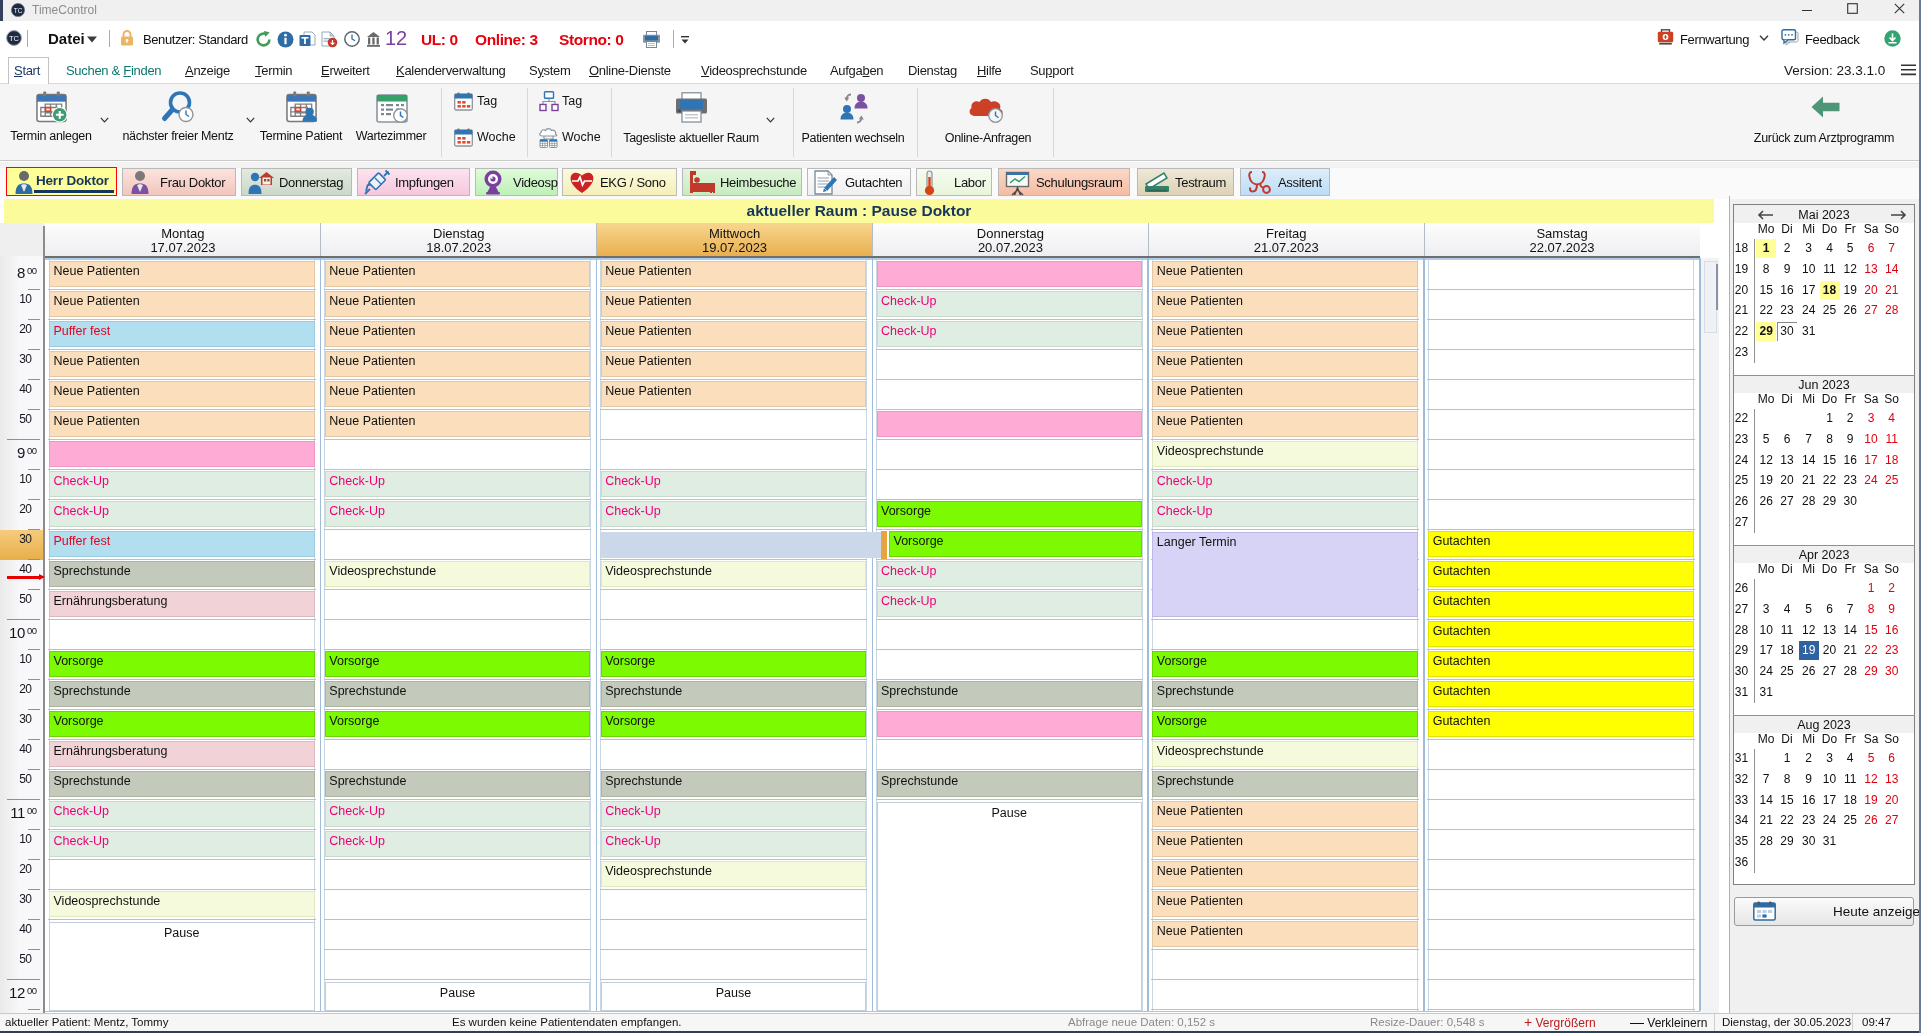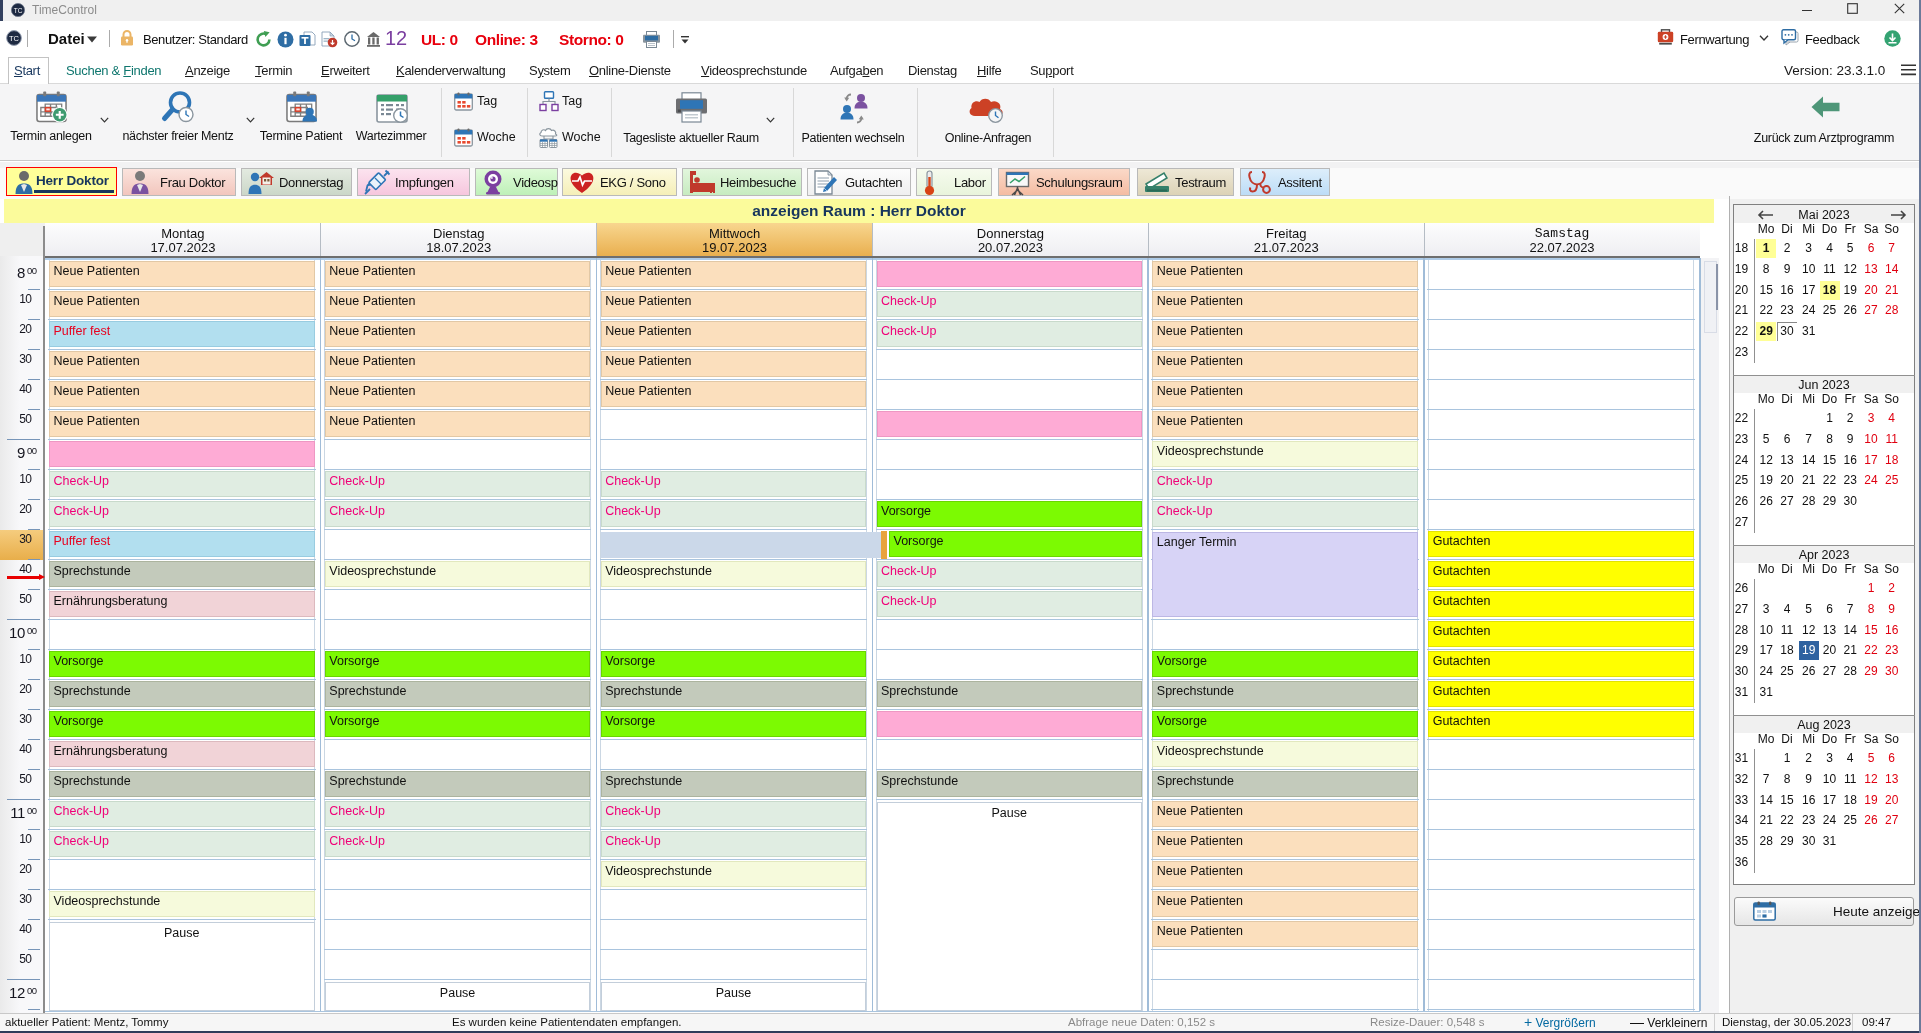--- a/index.html
+++ b/index.html
@@ -405,21 +405,21 @@
 <div class="t" style="left:1278px;top:175.5px;width:50px;height:14px;font-size:13px;letter-spacing:-0.3px;color:#111;line-height:14px;">Assitent</div>
 <div style="left:6px;top:167px;width:111px;height:29px;background:#FFFF99;border:1.6px solid #FF0000;"></div>
 <svg style="left:13px;top:170px" width="22" height="24" viewBox="0 0 22 24">
     <circle cx="11" cy="6" r="5" fill="#6A6A6A"></circle>
     <path d="M2.5 24 C2.5 15.5 6 13.5 11 13.5 C16 13.5 19.5 15.5 19.5 24 Z" fill="#2E6DA4"></path>
     <path d="M8 15 L11 22 L14 15 L11 14 Z" fill="#E8E8E8"></path>
   </svg>
 <div class="t" style="left:36px;top:173px;width:78px;height:16px;font-size:13.5px;letter-spacing:-0.2px;font-weight:bold;color:#17365D;line-height:16px;">Herr Doktor</div>
 <div style="left:34px;top:189.5px;width:80px;height:3.5px;background:#17365D;"></div>
 <div style="left:4px;top:199px;width:1710px;height:24px;background:#FBFB9B;"></div>
-<div style="left:4px;top:202px;width:1710px;height:18px;font-size:15.5px;font-weight:bold;color:#17365D;line-height:18px;text-align:center;">anzeigen Raum : Herr Doktor</div>
+<div style="left:4px;top:202px;width:1710px;height:18px;font-size:15.5px;font-weight:bold;color:#17365D;line-height:18px;text-align:center;">aktueller Raum : Pause Doktor</div>
 <div style="left:0px;top:223px;width:45px;height:33px;background:#EFEFEF;"></div>
 <div style="left:45.0px;top:223px;width:275.83px;height:33px;background:linear-gradient(to bottom,#FDFDFD,#EEEEF2);"></div>
 <div style="left:45.0px;top:226.5px;width:275.83px;height:14px;font-size:13px;color:#111;line-height:14px;text-align:center;">Montag</div>
 <div style="left:45.0px;top:240.5px;width:275.83px;height:14px;font-size:13px;color:#111;line-height:14px;text-align:center;">17.07.2023</div>
 <div style="left:320.83px;top:223px;width:275.84px;height:33px;background:linear-gradient(to bottom,#FDFDFD,#EEEEF2);"></div>
 <div style="left:320.83px;top:226.5px;width:275.84px;height:14px;font-size:13px;color:#111;line-height:14px;text-align:center;">Dienstag</div>
 <div style="left:320.83px;top:240.5px;width:275.84px;height:14px;font-size:13px;color:#111;line-height:14px;text-align:center;">18.07.2023</div>
 <div style="left:320.33px;top:223px;width:1px;height:33px;background:#B5BCC4;"></div>
 <div style="left:596.67px;top:223px;width:275.83000000000004px;height:33px;background:linear-gradient(to bottom,#F8D68F,#E9AF4F);"></div>
 <div style="left:596.67px;top:226.5px;width:275.83000000000004px;height:14px;font-size:13px;color:#111;line-height:14px;text-align:center;">Mittwoch</div>
@@ -427,21 +427,21 @@
 <div style="left:596.17px;top:223px;width:1px;height:33px;background:#B5BCC4;"></div>
 <div style="left:872.5px;top:223px;width:275.8299999999999px;height:33px;background:linear-gradient(to bottom,#FDFDFD,#EEEEF2);"></div>
 <div style="left:872.5px;top:226.5px;width:275.8299999999999px;height:14px;font-size:13px;color:#111;line-height:14px;text-align:center;">Donnerstag</div>
 <div style="left:872.5px;top:240.5px;width:275.8299999999999px;height:14px;font-size:13px;color:#111;line-height:14px;text-align:center;">20.07.2023</div>
 <div style="left:872.0px;top:223px;width:1px;height:33px;background:#B5BCC4;"></div>
 <div style="left:1148.33px;top:223px;width:275.84000000000015px;height:33px;background:linear-gradient(to bottom,#FDFDFD,#EEEEF2);"></div>
 <div style="left:1148.33px;top:226.5px;width:275.84000000000015px;height:14px;font-size:13px;color:#111;line-height:14px;text-align:center;">Freitag</div>
 <div style="left:1148.33px;top:240.5px;width:275.84000000000015px;height:14px;font-size:13px;color:#111;line-height:14px;text-align:center;">21.07.2023</div>
 <div style="left:1147.83px;top:223px;width:1px;height:33px;background:#B5BCC4;"></div>
 <div style="left:1424.17px;top:223px;width:275.8299999999999px;height:33px;background:linear-gradient(to bottom,#FDFDFD,#EEEEF2);"></div>
-<div style="left:1424.17px;top:226.5px;width:275.8299999999999px;height:14px;font-size:13px;color:#111;line-height:14px;text-align:center;font-family:Liberation Mono, monospace;">Samstag</div>
+<div style="left:1424.17px;top:226.5px;width:275.8299999999999px;height:14px;font-size:13px;color:#111;line-height:14px;text-align:center;">Samstag</div>
 <div style="left:1424.17px;top:240.5px;width:275.8299999999999px;height:14px;font-size:13px;color:#111;line-height:14px;text-align:center;">22.07.2023</div>
 <div style="left:1423.67px;top:223px;width:1px;height:33px;background:#B5BCC4;"></div>
 <div style="left:20px;top:256px;width:1680px;height:1.7px;background:#6E6E6E;"></div>
 <div style="left:45px;top:257.7px;width:1655px;height:2.3px;background:#AECBE8;"></div>
 <div style="left:0px;top:256px;width:45px;height:757px;background:linear-gradient(to right,#EAEAEA,#F8F8FA 45%);"></div>
 <div style="left:43.3px;top:226px;width:1.4px;height:787px;background:#8C8C8C;"></div>
 <div style="left:0px;top:529.5px;width:43.3px;height:30px;background:linear-gradient(to bottom,#F5CC7E,#E8AE4A);"></div>
 <div class="t" style="left:2px;top:262.5px;width:34.5px;height:15px;font-size:15px;letter-spacing:-0.5px;color:#15151F;text-align:right;line-height:15px;">8<span style="font-size:9.5px;vertical-align:4px;">&nbsp;00</span></div>
 <div class="t" style="left:10px;top:293.0px;width:21.5px;height:12px;font-size:12px;letter-spacing:-0.5px;color:#15151F;text-align:right;line-height:12px;">10</div>
 <div style="left:27.5px;top:288.8px;width:12.2px;height:1.4px;background:#7795B8;"></div>
@@ -1057,19 +1057,19 @@
       <rect x="9.5" y="13.5" width="4" height="3"></rect>
     </g>
 <rect x="9.5" y="13.5" width="4" height="3" fill="#2E6DA4"></rect>
   </svg>
 <div class="t" style="left:1789px;top:904px;width:110px;height:16px;font-size:13.5px;color:#111;line-height:16px;margin-left:44px;">Heute anzeigen</div>
 <div style="left:0px;top:1013px;width:1921px;height:20px;background:#F6F6F6;border-top:1px solid #C8C8C8;"></div>
 <div class="t" style="left:5px;top:1016px;width:300px;height:13px;font-size:11.5px;color:#111;line-height:13px;">aktueller Patient: Mentz, Tommy</div>
 <div class="t" style="left:452px;top:1016px;width:300px;height:13px;font-size:11.5px;color:#111;line-height:13px;">Es wurden keine Patientendaten empfangen.</div>
 <div class="t" style="left:1068px;top:1016px;width:200px;height:13px;font-size:11.5px;color:#8A8A8A;line-height:13px;">Abfrage neue Daten: 0,152 s</div>
 <div class="t" style="left:1370px;top:1016px;width:160px;height:13px;font-size:11.5px;color:#8A8A8A;line-height:13px;">Resize-Dauer: 0,548 s</div>
-<div class="t" style="left:1524px;top:1015px;width:120px;height:14px;font-size:12px;color:#0369a1;line-height:14px;"><span style="font-size:14px;">+</span> Vergrößern</div>
+<div class="t" style="left:1524px;top:1015px;width:120px;height:14px;font-size:12px;color:#b91c1c;line-height:14px;"><span style="font-size:14px;">+</span> Vergrößern</div>
 <div class="t" style="left:1630px;top:1015px;width:120px;height:14px;font-size:12px;color:#111;line-height:14px;"><span style="font-size:14px;">—</span> Verkleinern</div>
 <div style="left:1714px;top:1014px;width:1px;height:18px;background:#D0D0D0;"></div>
 <div class="t" style="left:1722px;top:1016px;width:170px;height:13px;font-size:11.5px;color:#111;line-height:13px;">Dienstag, der 30.05.2023</div>
 <div style="left:1852px;top:1014px;width:1px;height:18px;background:#D0D0D0;"></div>
 <div class="t" style="left:1862px;top:1016px;width:50px;height:13px;font-size:11.5px;color:#111;line-height:13px;">09:47</div>
 <div style="left:0px;top:1030.5px;width:1921px;height:2.5px;background:#2F3C5A;"></div>
 <div style="left:1919.3px;top:0px;width:1.7px;height:1033px;background:#6B7A99;"></div>
 </body></html>

